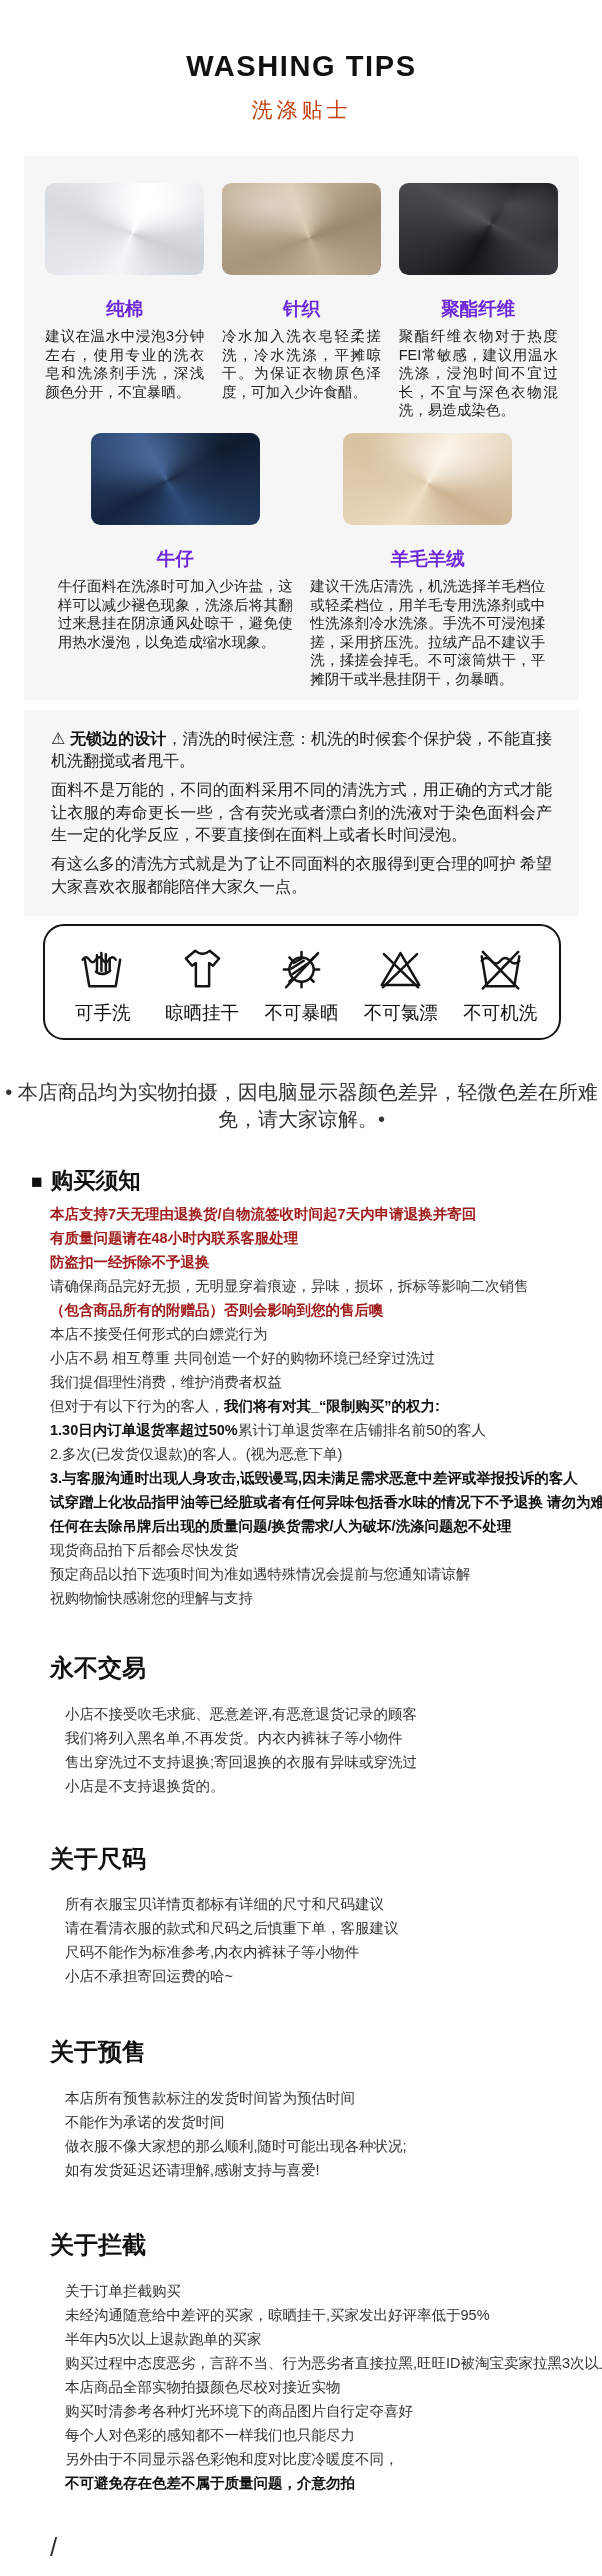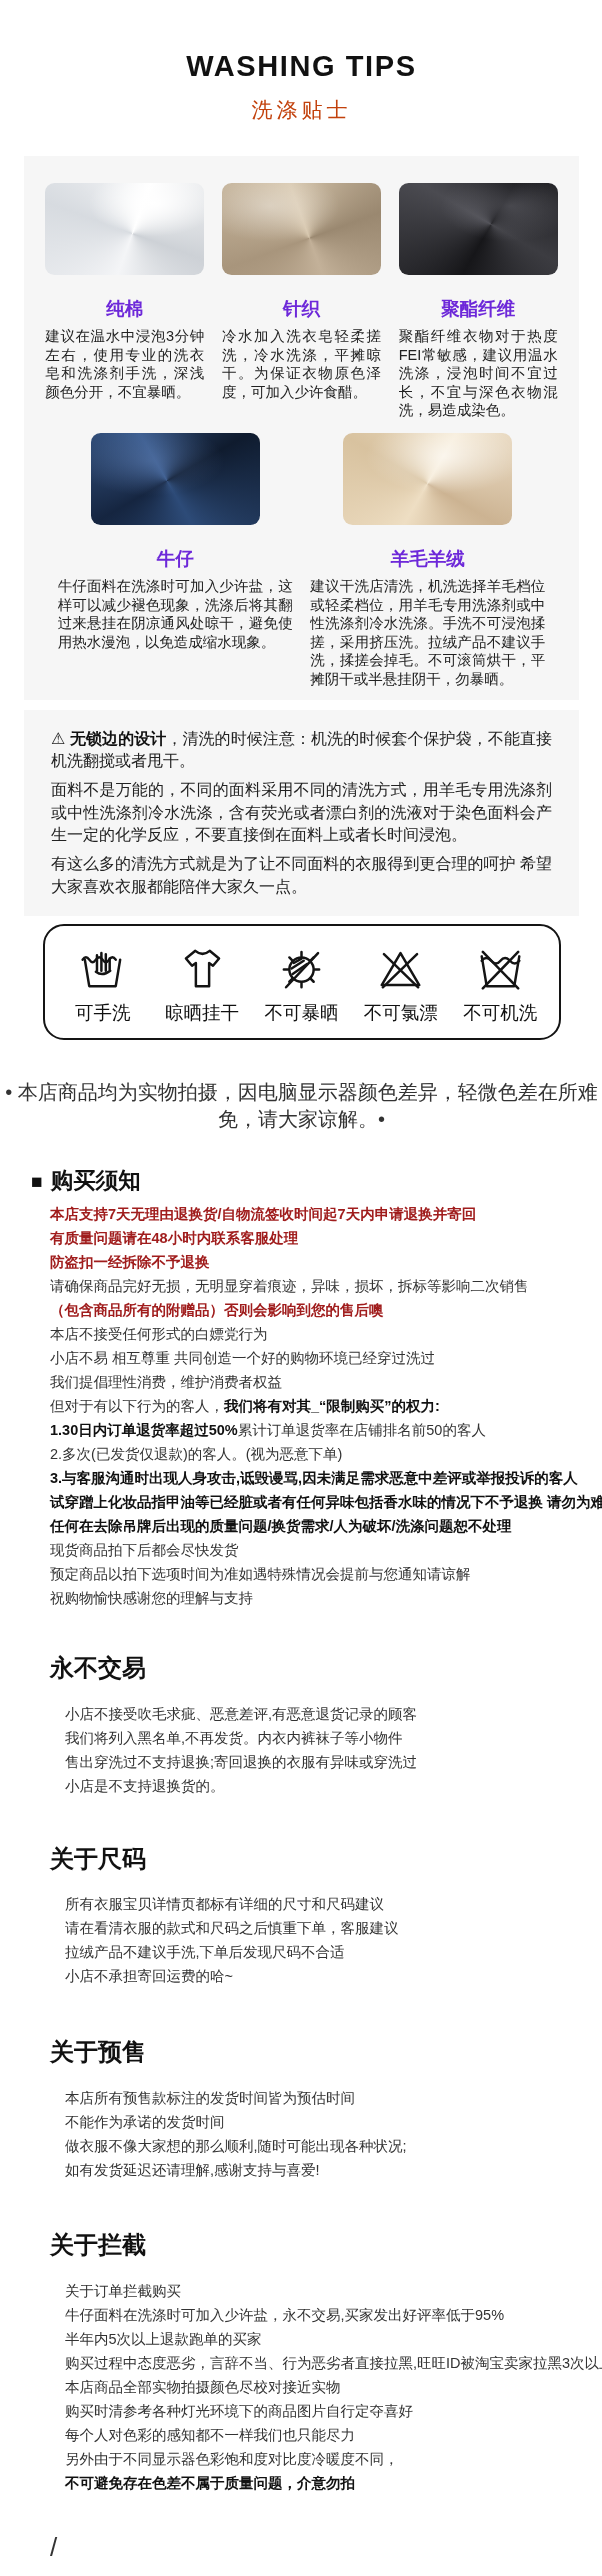--- a/index.html
+++ b/index.html
@@ -110,21 +110,21 @@
         <div class="card">
           <div class="swatch sw-wool"></div>
           <h3>羊毛羊绒</h3>
           <p>建议干洗店清洗，机洗选择羊毛档位或轻柔档位，用羊毛专用洗涤剂或中性洗涤剂冷水洗涤。手洗不可浸泡揉搓，采用挤压洗。拉绒产品不建议手洗，揉搓会掉毛。不可滚筒烘干，平摊阴干或半悬挂阴干，勿暴晒。</p>
         </div>
       </div>
   </section>
 
   <section class="panel warning-panel">
     <p><span>⚠</span> <span class="warn-b">无锁边的设计</span><span>，清洗的时候注意：机洗的时候套个保护袋，不能直接机洗翻搅或者甩干。</span></p>
-    <p>面料不是万能的，不同的面料采用不同的清洗方式，用羊毛专用洗涤剂或中性洗涤剂冷水洗涤，含有荧光或者漂白剂的洗液对于染色面料会产生一定的化学反应，不要直接倒在面料上或者长时间浸泡。</p>
+    <p>面料不是万能的，不同的面料采用不同的清洗方式，用正确的方式才能让衣服的寿命更长一些，含有荧光或者漂白剂的洗液对于染色面料会产生一定的化学反应，不要直接倒在面料上或者长时间浸泡。</p>
     <p>有这么多的清洗方式就是为了让不同面料的衣服得到更合理的呵护  希望大家喜欢衣服都能陪伴大家久一点。</p>
   </section>
 
   <div class="care-box" id="care-box">
       <div class="care-item"><span class="care-icon"><svg viewBox="0 0 96 96">
             <path fill="none" stroke="#141414" stroke-width="4.5" stroke-linecap="round" stroke-linejoin="round" d="M16 32 L24 80 H72 L80 32"></path>
             <path fill="none" stroke="#141414" stroke-width="4.5" stroke-linecap="round" stroke-linejoin="round" d="M12 32 q6 -9 12 0 t12 0 t12 0 t12 0 t12 0"></path>
             <path fill="none" stroke="#141414" stroke-width="4.5" stroke-linecap="round" stroke-linejoin="round" d="M38 24 v28 M46 20 v32 M54 22 v30 M61 30 v20"></path>
             <path fill="none" stroke="#141414" stroke-width="4.5" stroke-linecap="round" stroke-linejoin="round" d="M36 54 q12 9 26 -2"></path>
           </svg></span><div class="care-label">可手洗</div></div>
@@ -179,38 +179,38 @@
             <p><span>我们将列入黑名单,不再发货。内衣内裤袜子等小物件</span></p>
             <p><span>售出穿洗过不支持退换;寄回退换的衣服有异味或穿洗过</span></p>
             <p><span>小店是不支持退换货的。</span></p>
           </div>
         </div>
         <div id="sec-size">
           <h3 class="section-heading">关于尺码</h3>
           <div class="lines section-lines">
             <p><span>所有衣服宝贝详情页都标有详细的尺寸和尺码建议</span></p>
             <p><span>请在看清衣服的款式和尺码之后慎重下单，客服建议</span></p>
-            <p><span>拉绒产品不建议手洗,下单后发现尺码不合适</span></p>
+            <p><span>尺码不能作为标准参考,内衣内裤袜子等小物件</span></p>
             <p><span>小店不承担寄回运费的哈~</span></p>
           </div>
         </div>
         <div id="sec-presale">
           <h3 class="section-heading">关于预售</h3>
           <div class="lines section-lines">
             <p><span>本店所有预售款标注的发货时间皆为预估时间</span></p>
             <p><span>不能作为承诺的发货时间</span></p>
             <p><span>做衣服不像大家想的那么顺利,随时可能出现各种状况;</span></p>
             <p><span>如有发货延迟还请理解,感谢支持与喜爱!</span></p>
           </div>
         </div>
         <div id="sec-intercept">
           <h3 class="section-heading">关于拦截</h3>
           <div class="lines section-lines">
             <p><span>关于订单拦截购买</span></p>
-            <p><span>牛仔面料在洗涤时可加入少许盐，永不交易,买家发出好评率低于95%</span></p>
+            <p><span>未经沟通随意给中差评的买家，晾晒挂干,买家发出好评率低于95%</span></p>
             <p><span>半年内5次以上退款跑单的买家</span></p>
             <p><span>购买过程中态度恶劣，言辞不当、行为恶劣者直接拉黑,旺旺ID被淘宝卖家拉黑3次以上者.</span></p>
             <p><span>本店商品全部实物拍摄颜色尽校对接近实物</span></p>
             <p><span>购买时清参考各种灯光环境下的商品图片自行定夺喜好</span></p>
             <p><span>每个人对色彩的感知都不一样我们也只能尽力</span></p>
             <p><span>另外由于不同显示器色彩饱和度对比度冷暖度不同，</span></p>
             <p><span class="b">不可避免存在色差不属于质量问题，介意勿拍</span></p>
           </div>
         </div>
       </div>

